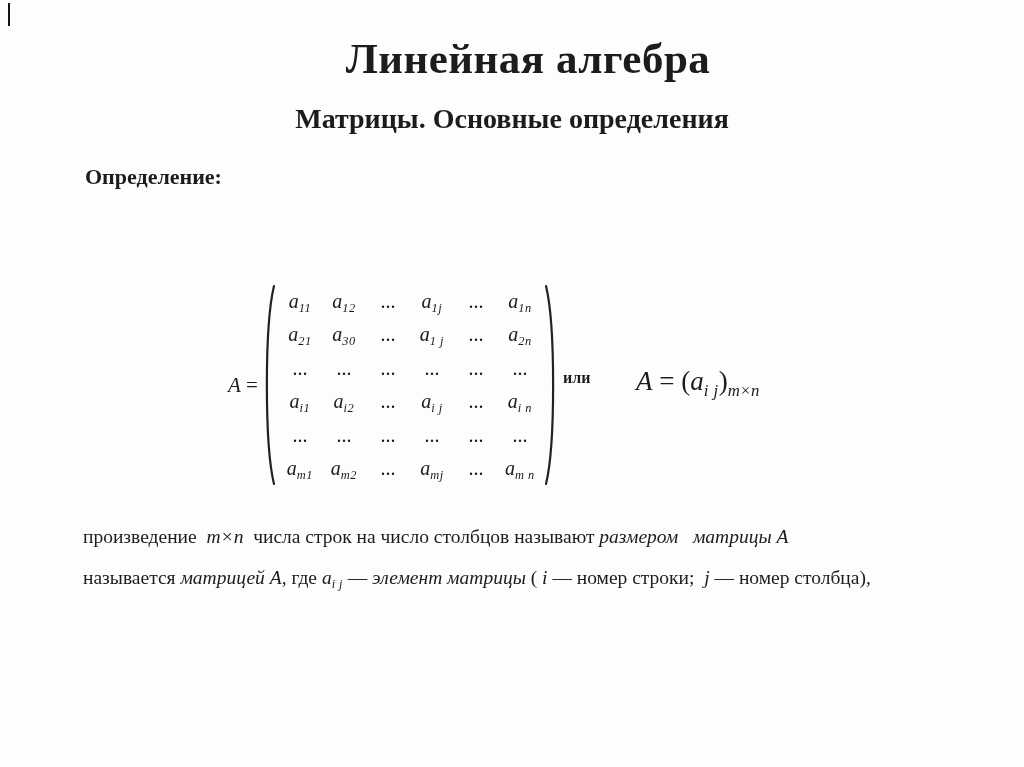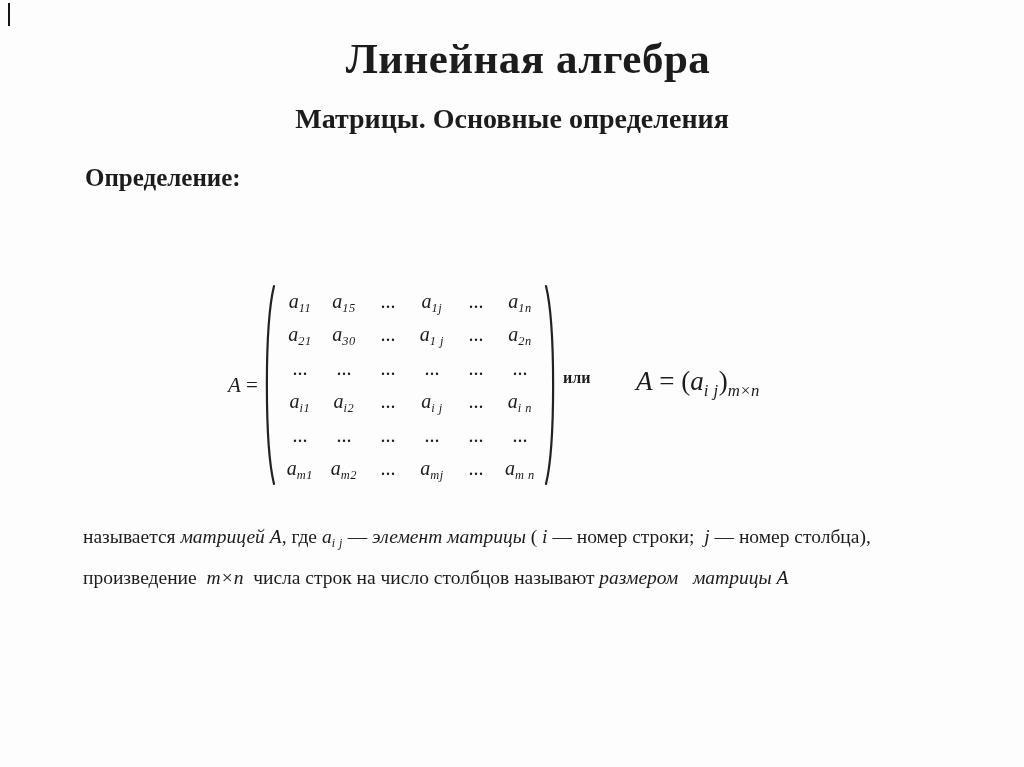--- a/index.html
+++ b/index.html
@@ -34,21 +34,21 @@
   .subtitle {
     position: absolute;
     top: 103px; left: 0; right: 0;
     text-align: center;
     font-size: 28px;
     font-weight: bold;
   }
   .def-label {
     position: absolute;
     top: 164px; left: 85px;
-    font-size: 25px;
+    font-size: 22px;
     font-weight: bold;
   }
   .para {
     position: absolute;
     top: 196px; left: 83px;
     width: 818px;
     font-size: 19.5px;
     line-height: 41px;
   }
   .para .justify {
@@ -121,21 +121,21 @@
   <div class="def-label">Определение:</div>
 
 
   <div class="matrix-block">
     <span class="mlhs"><i>A</i> <span>=</span></span>
     <svg class="paren" width="15" height="204" viewBox="0 0 15 204">
       <path d="M13,3 C3.5,42 3.5,162 13,201" fill="none" stroke="#222222" stroke-width="2.2" stroke-linecap="round"></path>
     </svg>
     <div class="mgrid">
         <span class="mcell"><i>a</i><sub>11</sub></span>
-        <span class="mcell"><i>a</i><sub>15</sub></span>
+        <span class="mcell"><i>a</i><sub>12</sub></span>
         <span class="mcell">...</span>
         <span class="mcell"><i>a</i><sub>1j</sub></span>
         <span class="mcell">...</span>
         <span class="mcell"><i>a</i><sub>1n</sub></span>
         <span class="mcell"><i>a</i><sub>21</sub></span>
         <span class="mcell"><i>a</i><sub>30</sub></span>
         <span class="mcell">...</span>
         <span class="mcell"><i>a</i><sub>1 j</sub></span>
         <span class="mcell">...</span>
         <span class="mcell"><i>a</i><sub>2n</sub></span>
@@ -167,17 +167,17 @@
     <svg class="paren" width="15" height="204" viewBox="0 0 15 204">
       <path d="M2,3 C11.5,42 11.5,162 2,201" fill="none" stroke="#222222" stroke-width="2.2" stroke-linecap="round"></path>
     </svg>
   </div>
 
   <div class="or-label">или</div>
 
   <div class="compact"><i>A</i> <span>=</span> <span>(</span><i>a</i><sub><i>i j</i></sub><span>)</span><sub class="outer-sub">m×n</sub></div>
 
   <div class="footer">
+    <div><span>произведение&nbsp; </span><i>m×n</i><span> &nbsp;числа строк на число столбцов называют </span><i>размером</i><span>&nbsp;&nbsp;&nbsp;</span><i>матрицы A</i></div>
     <div><span>называется </span><i>матрицей A</i><span>, где </span><i>a</i><sub><i>i j</i></sub><span> — </span><i>элемент матрицы</i><span> ( </span><i>i</i><span> — номер строки;&nbsp; </span><i>j</i><span> — номер столбца),</span></div>
-    <div><span>произведение&nbsp; </span><i>m×n</i><span> &nbsp;числа строк на число столбцов называют </span><i>размером</i><span>&nbsp;&nbsp;&nbsp;</span><i>матрицы A</i></div>
   </div>
 
 </div>
 
 </body></html>

